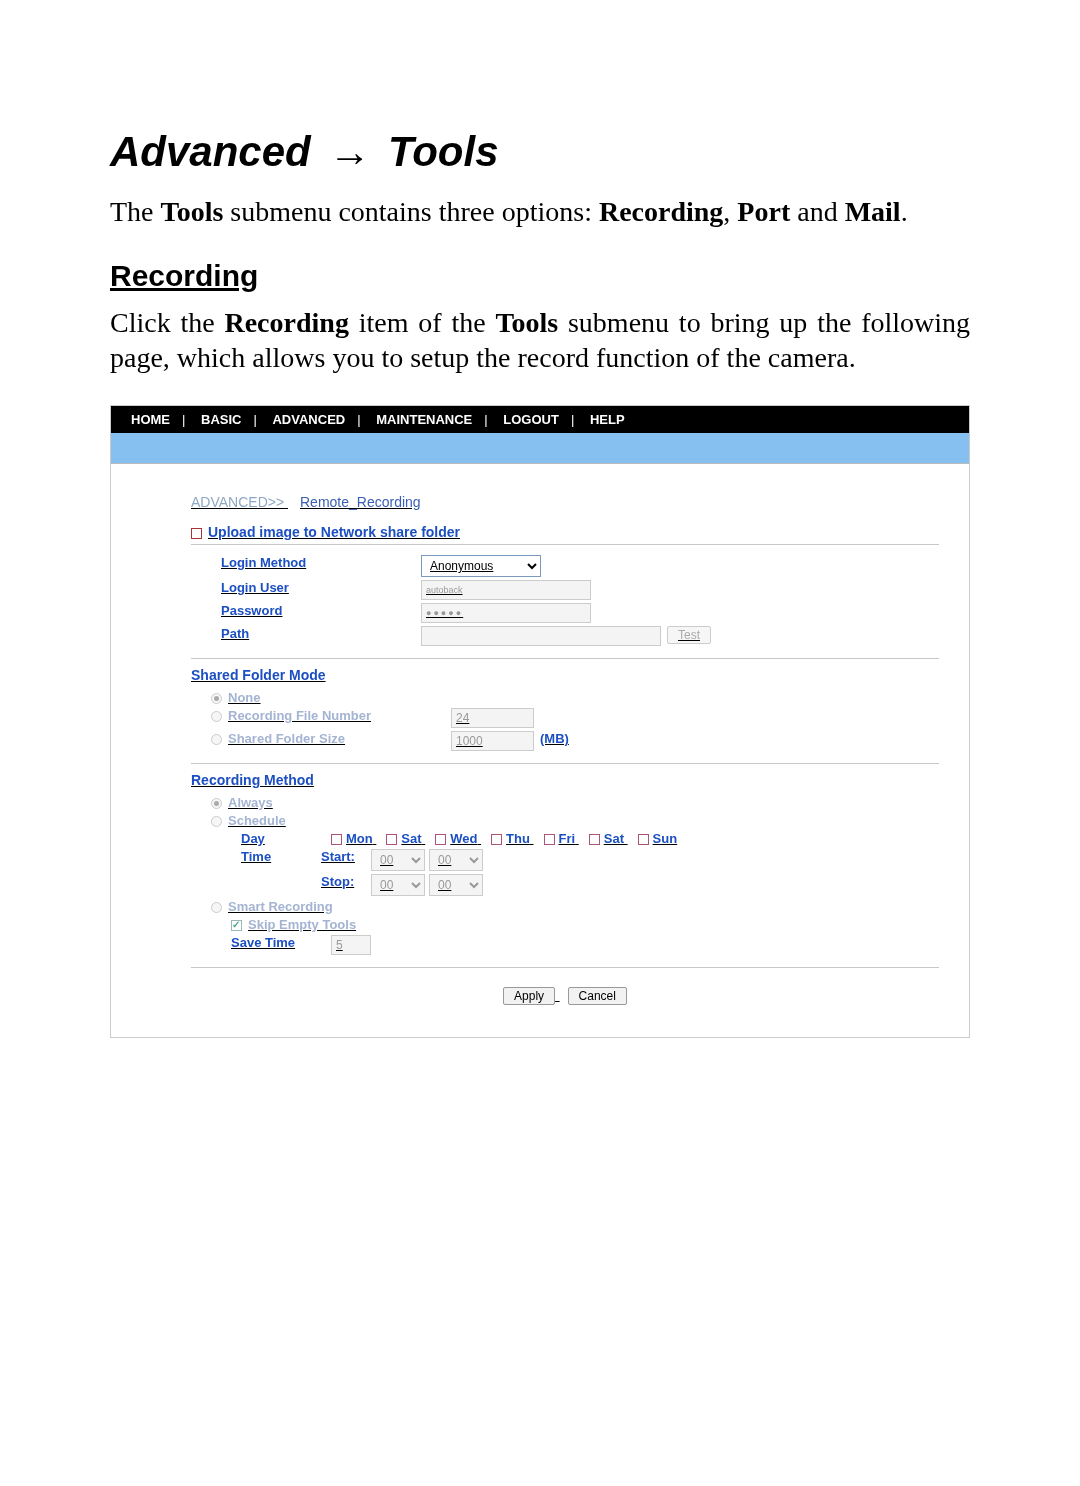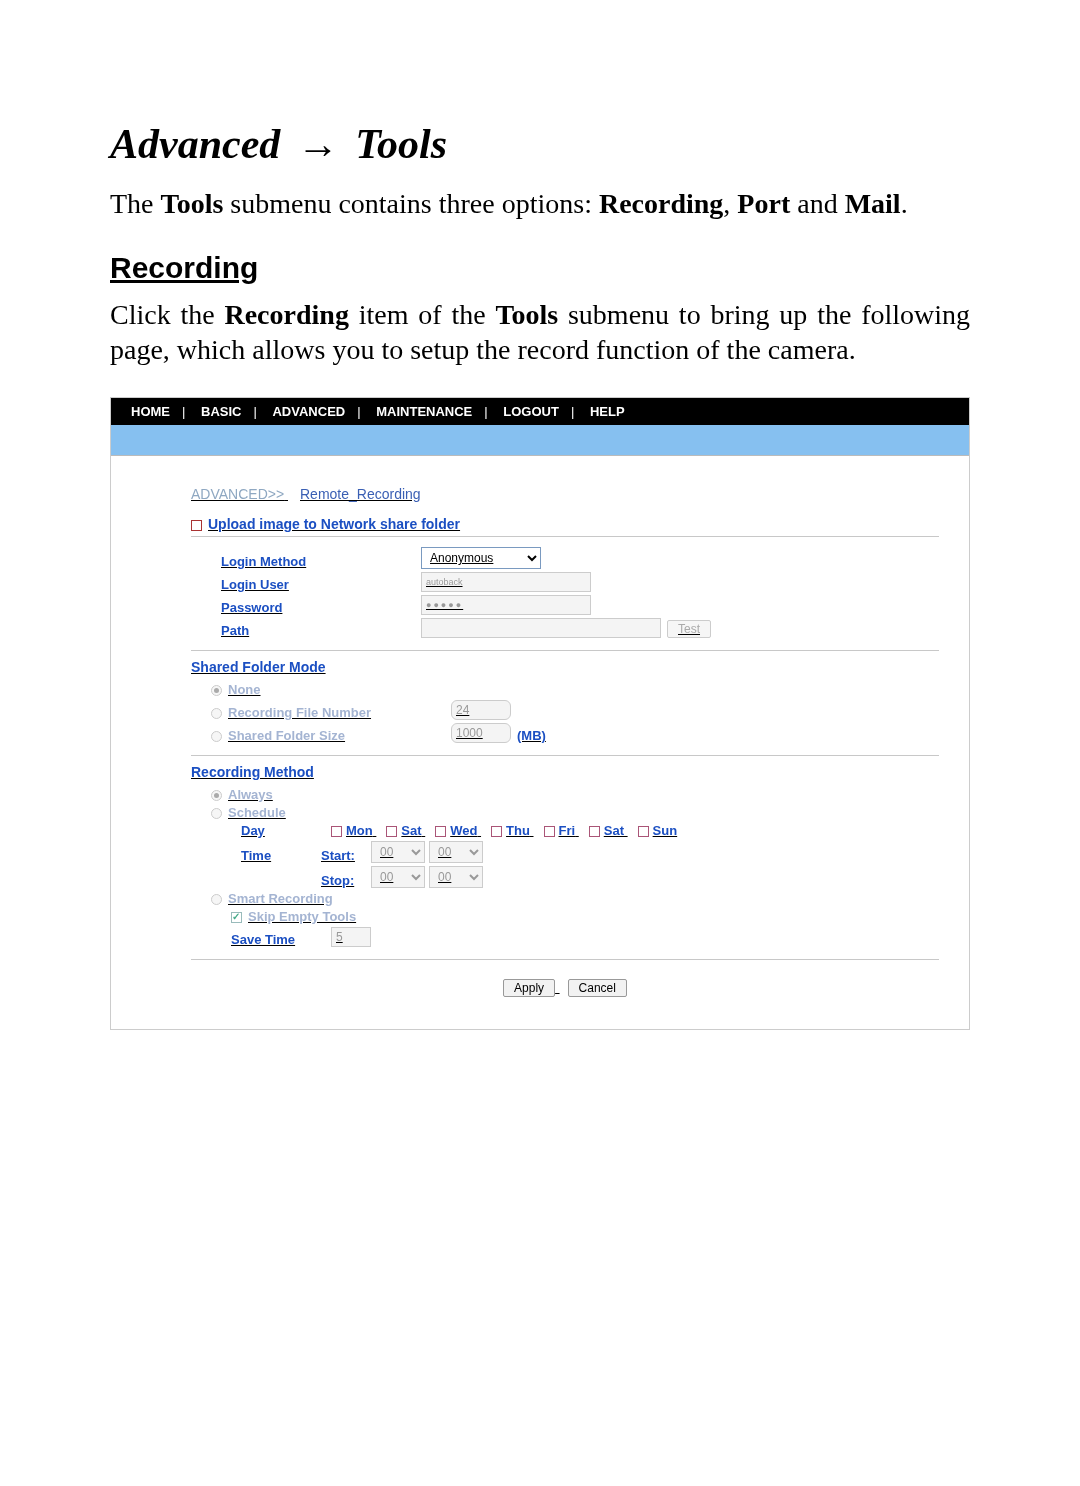--- a/index.html
+++ b/index.html
@@ -14,22 +14,22 @@
     height: 1486px;
     margin: 0 auto;
     padding: 120px 110px 0 110px;
     box-sizing: border-box;
     position: relative;
   }
   h1.section-title {
     font-style: italic;
     font-weight: bold;
     font-size: 42px;
-    margin: 0 0 18px 0;
-    font-family: Liberation Serif, serif;
+    margin: 8px 0 18px 0;
+    font-family: Liberation Sans, sans-serif;
   }
   h1.section-title .arrow {
     font-style: normal;
     display: inline-block;
     margin: 0 6px;
   }
   p.body {
     font-size: 28px;
     line-height: 1.25;
     margin: 12px 0 30px 0;
@@ -97,21 +97,21 @@
   }
   .checkbox.checked::after {
     content: "✓";
     position: absolute;
     font-size: 10px;
     color: #4a8;
     left: 0; top: -2px;
   }
   .field-row {
     display: flex;
-    align-items: flex-end;
+    align-items: flex-start;
     margin: 3px 0;
     font-size: 13px;
   }
   .field-label {
     color: #1b4fc2;
     font-weight: bold;
     width: 230px;
     padding-left: 30px;
     box-sizing: border-box;
   }
@@ -144,21 +144,21 @@
     border: 1px solid #7a9ac0;
     background: #fff;
     height: 20px;
     box-sizing: border-box;
     padding: 1px 4px;
   }
   select.sel { height: 22px; }
   input.txt.disabled { background: #f4f4f4; color: #999; border-color:#ccc }
   select.sel.short { width: 54px; }
   select.sel.disabled { background:#f4f4f4; color:#999; border-color:#ccc }
-  input.txt.small { width: 60px; border-radius: 6px; }
+  input.txt.small { width: 83px; }
   input.txt.med { width: 170px; }
   input.txt.wide { width: 240px; }
   .btn {
     font-size: 12px;
     border: 1px solid #999;
     background: #f2f2f2;
     padding: 1px 10px;
     height: 18px;
     box-sizing: border-box;
     border-radius: 2px;

